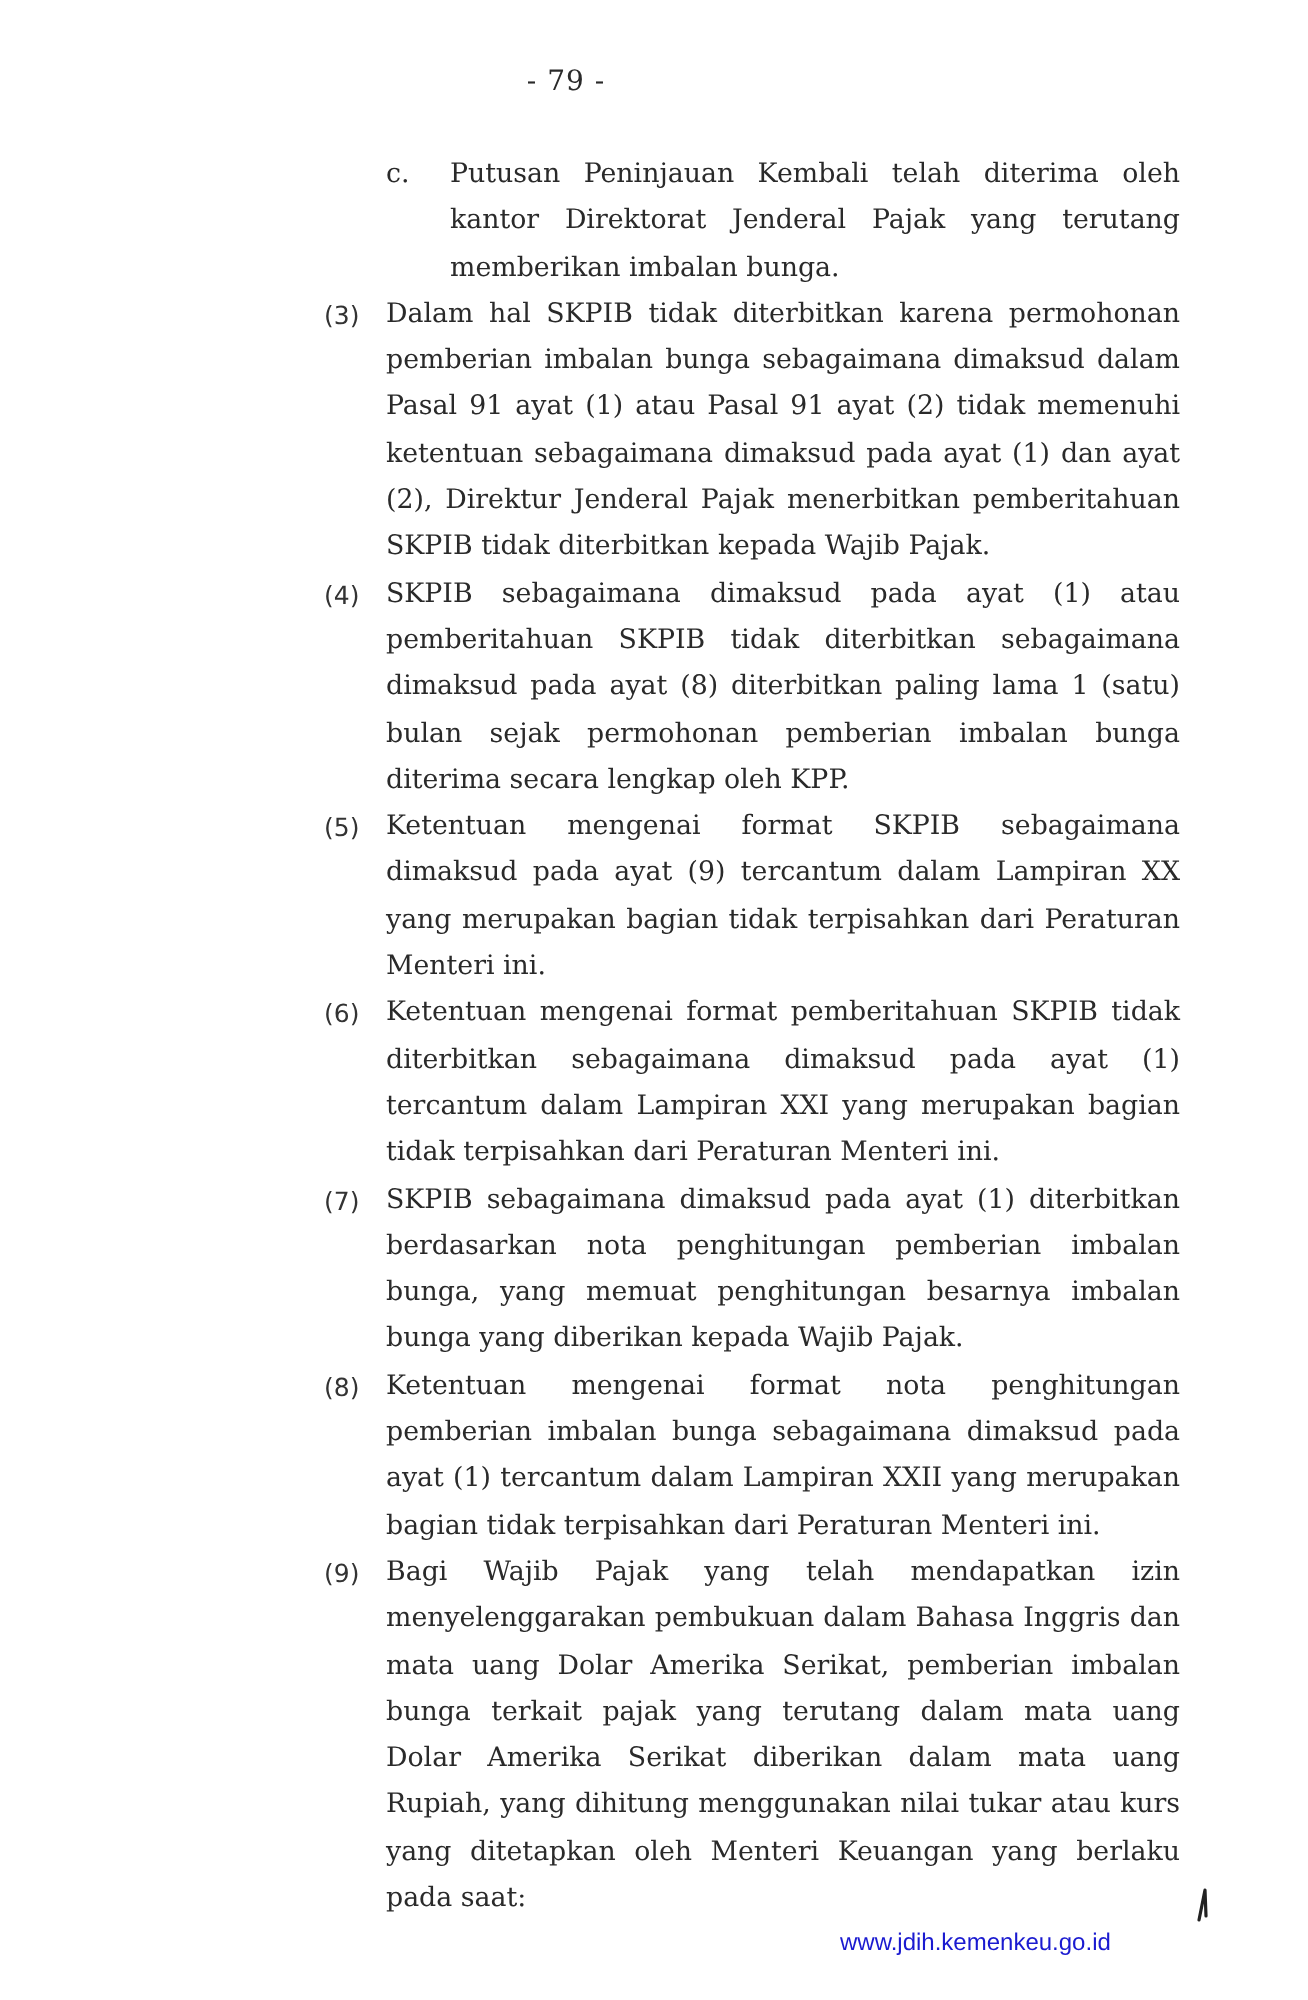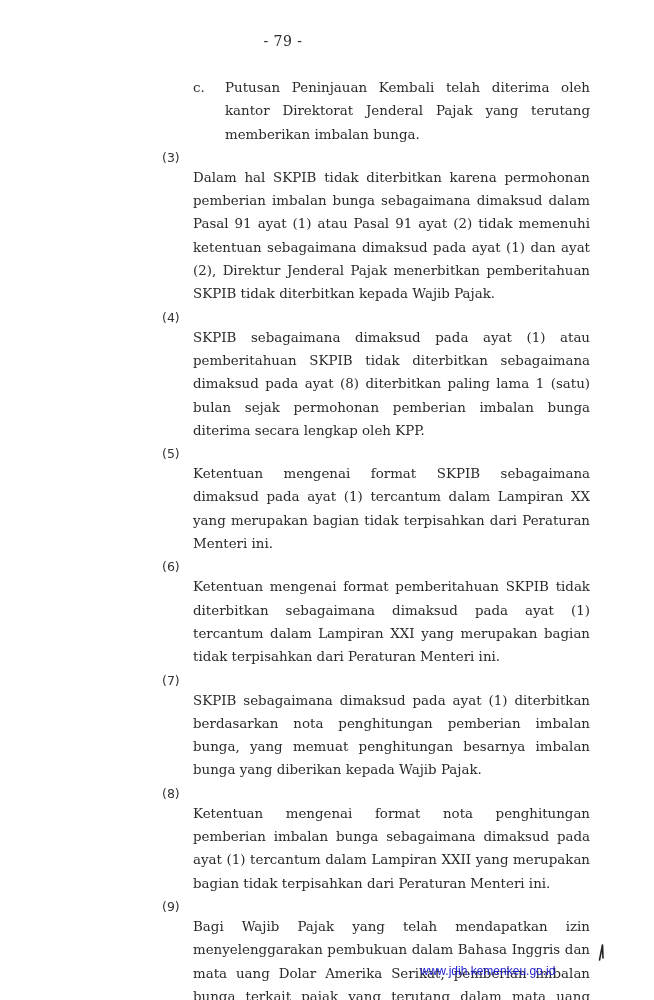--- a/index.html
+++ b/index.html
@@ -37,21 +37,20 @@
   }
   .item .label {
     flex: 0 0 31px;
     font-family: "DejaVu Sans", "Liberation Sans", sans-serif;
     font-size: 12.5px;
     color: #333;
   }
   .item .text {
     flex: 1 1 auto;
     text-align: justify;
-    margin-top: 20px;
   }
   .sub-item {
     display: flex;
     font-size: 13.4px;
     line-height: 23.3px;
     margin-left: 31px;
   }
   .sub-item .label {
     flex: 0 0 32px;
   }
@@ -90,21 +89,21 @@
   <div class="item">
     <span class="label">(3)</span>
     <span class="text">Dalam hal SKPIB tidak diterbitkan karena permohonan pemberian imbalan bunga sebagaimana dimaksud dalam Pasal 91 ayat (1) atau Pasal 91 ayat (2) tidak memenuhi ketentuan sebagaimana dimaksud pada ayat (1) dan ayat (2), Direktur Jenderal Pajak menerbitkan pemberitahuan SKPIB tidak diterbitkan kepada Wajib Pajak.</span>
   </div>
   <div class="item">
     <span class="label">(4)</span>
     <span class="text">SKPIB sebagaimana dimaksud pada ayat (1) atau pemberitahuan SKPIB tidak diterbitkan sebagaimana dimaksud pada ayat (8) diterbitkan paling lama 1 (satu) bulan sejak permohonan pemberian imbalan bunga diterima secara lengkap oleh KPP.</span>
   </div>
   <div class="item">
     <span class="label">(5)</span>
-    <span class="text">Ketentuan mengenai format SKPIB sebagaimana dimaksud pada ayat (1) tercantum dalam Lampiran XX yang merupakan bagian tidak terpisahkan dari Peraturan Menteri ini.</span>
+    <span class="text">Ketentuan mengenai format SKPIB sebagaimana dimaksud pada ayat (9) tercantum dalam Lampiran XX yang merupakan bagian tidak terpisahkan dari Peraturan Menteri ini.</span>
   </div>
   <div class="item">
     <span class="label">(6)</span>
     <span class="text">Ketentuan mengenai format pemberitahuan SKPIB tidak diterbitkan sebagaimana dimaksud pada ayat (1) tercantum dalam Lampiran XXI yang merupakan bagian tidak terpisahkan dari Peraturan Menteri ini.</span>
   </div>
   <div class="item">
     <span class="label">(7)</span>
     <span class="text">SKPIB sebagaimana dimaksud pada ayat (1) diterbitkan berdasarkan nota penghitungan pemberian imbalan bunga, yang memuat penghitungan besarnya imbalan bunga yang diberikan kepada Wajib Pajak.</span>
   </div>
   <div class="item">

